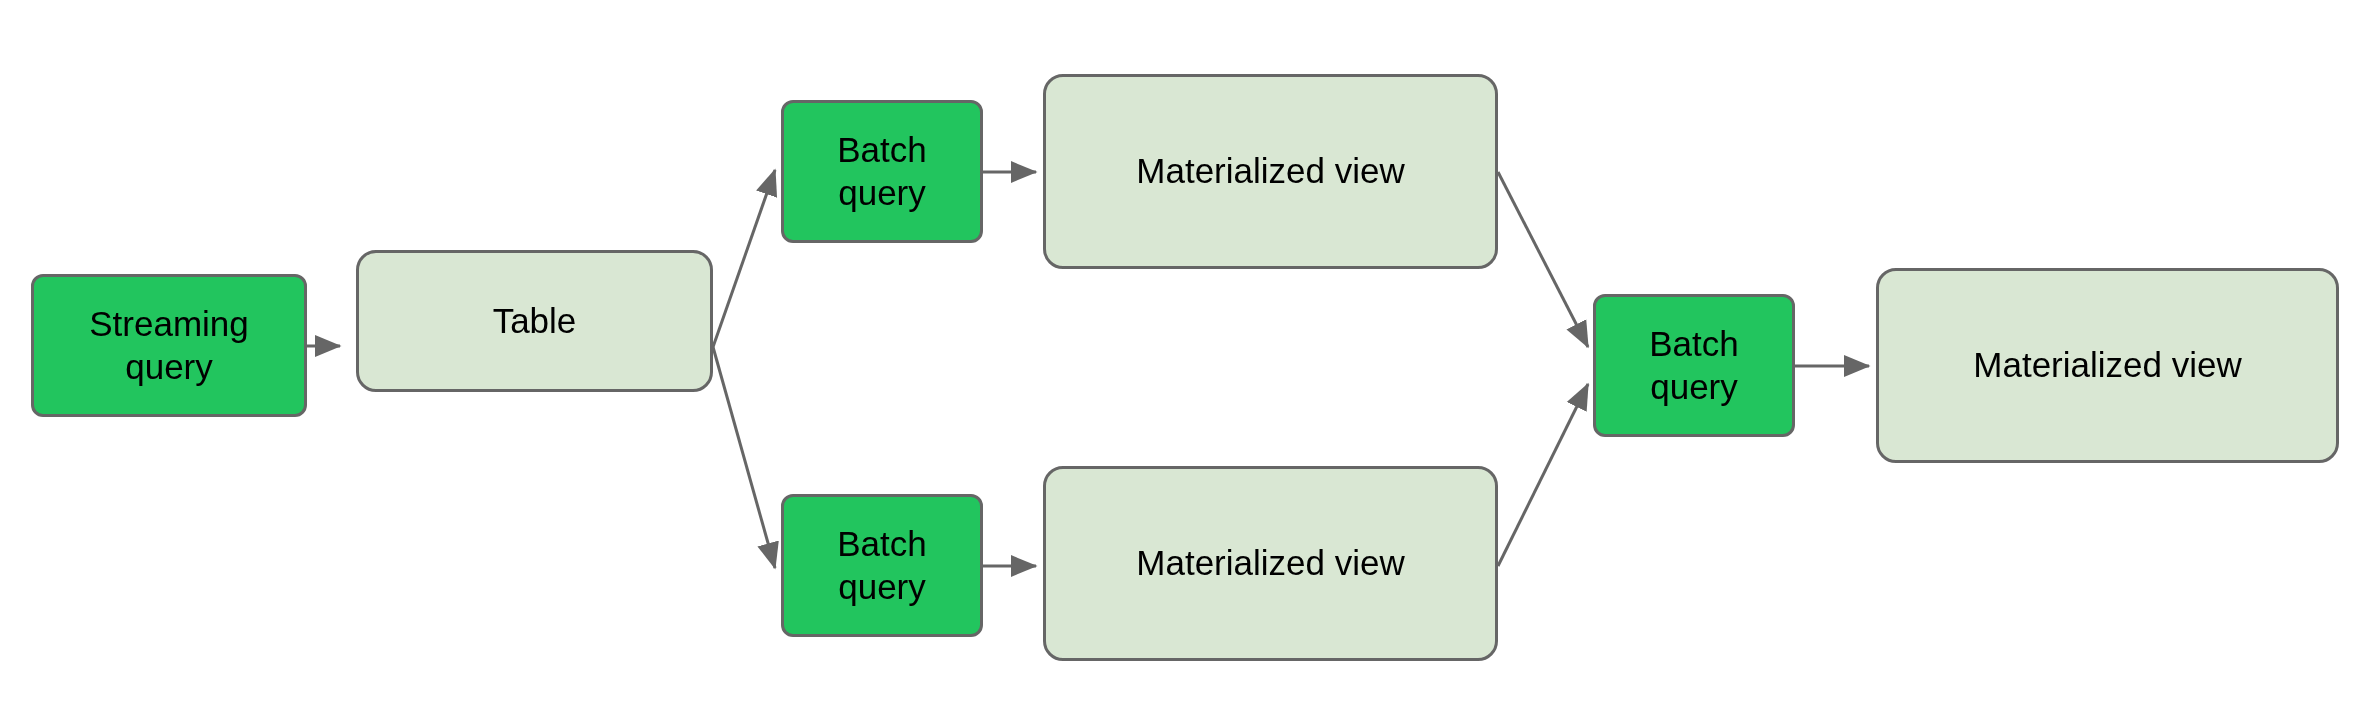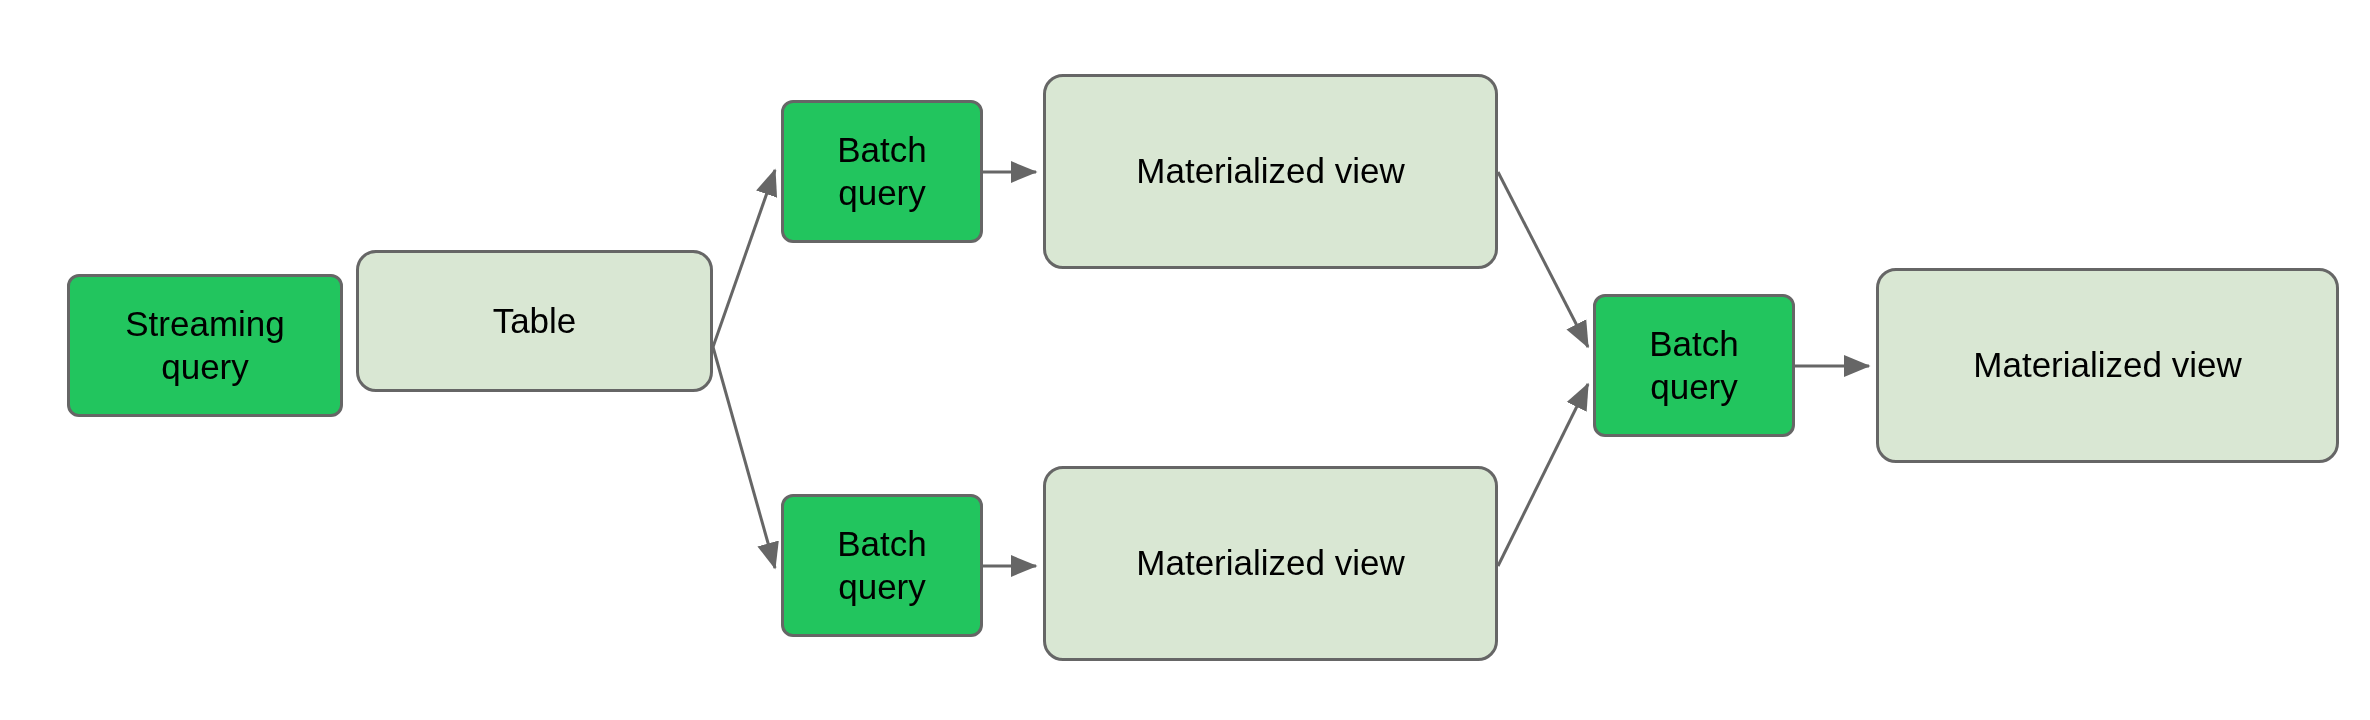--- a/index.html
+++ b/index.html
@@ -89,21 +89,21 @@
 
     <g>
       <line x1="1498" y1="566" x2="1588" y2="384" stroke="#666666" stroke-width="3" marker-end="url(#arrowhead)"></line>
     </g>
 
     <g>
       <line x1="1795" y1="366" x2="1869" y2="366" stroke="#666666" stroke-width="3" marker-end="url(#arrowhead)"></line>
     </g>
   </svg>
 
-  <div class="node process" style="left:31px; top:274px; width:276px; height:143px;margin-left:36px;">Streaming
+  <div class="node process" style="left:31px; top:274px; width:276px; height:143px;">Streaming
 query</div>
 
   <div class="node store" style="left:356px; top:250px; width:357px; height:142px;">Table</div>
 
   <div class="node process" style="left:781px; top:100px; width:202px; height:143px;">Batch
 query</div>
 
   <div class="node store" style="left:1043px; top:74px; width:455px; height:195px;">Materialized view</div>
 
   <div class="node process" style="left:781px; top:494px; width:202px; height:143px;">Batch

